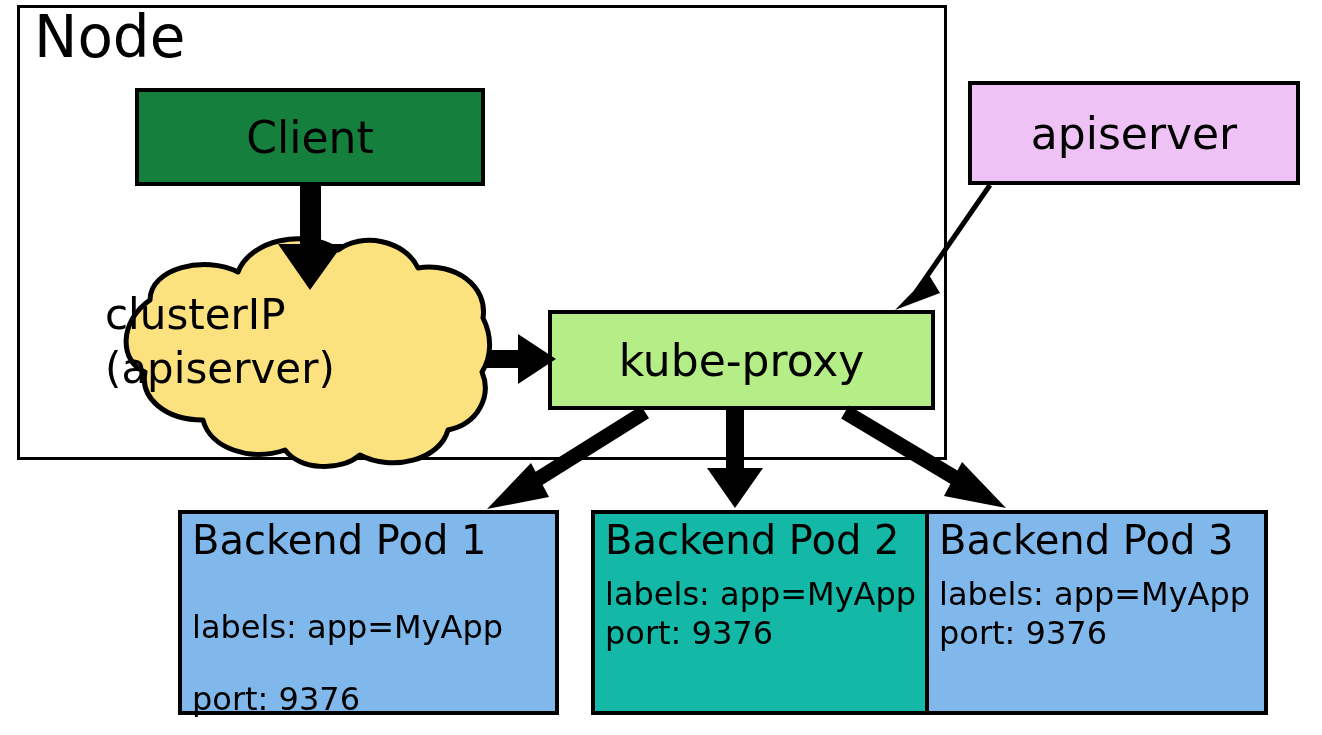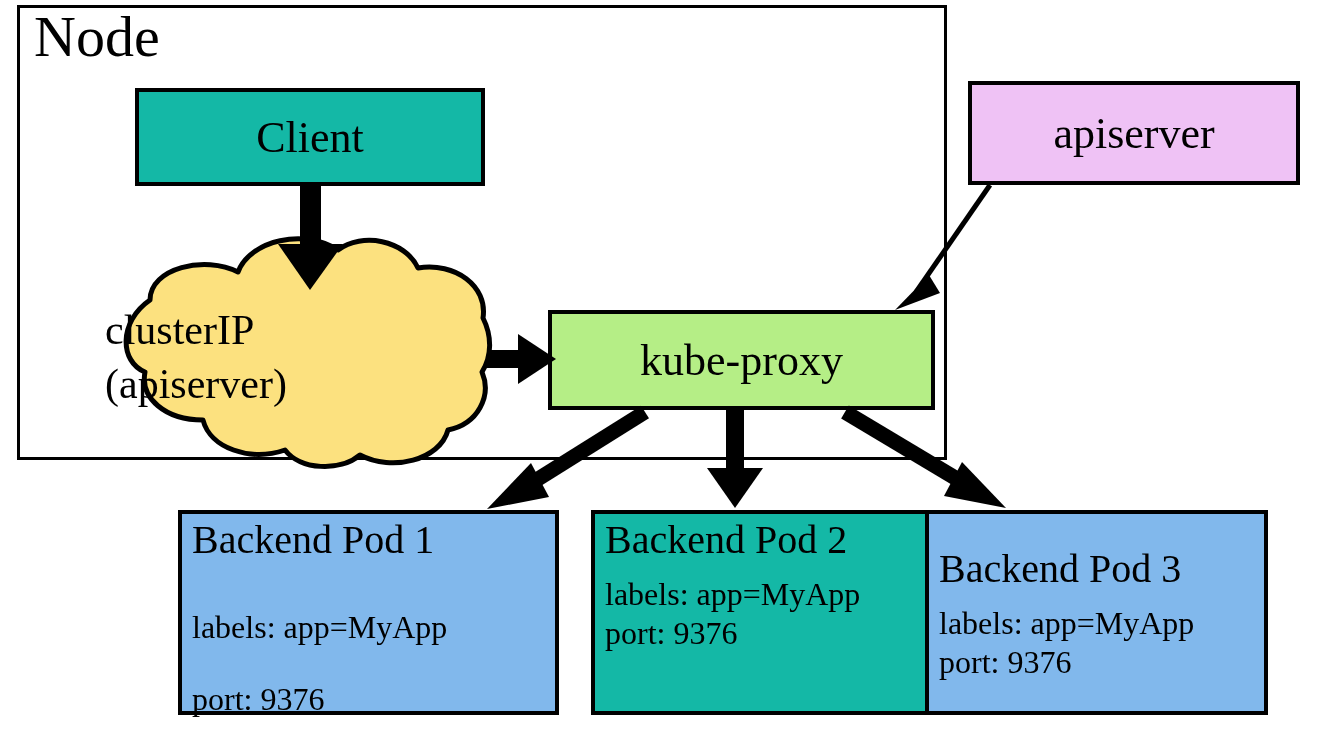--- a/index.html
+++ b/index.html
@@ -9,21 +9,20 @@
   }
   body {
     font-family: "DejaVu Sans", sans-serif;
   }
   #stage {
     position: relative;
     width: 1322px;
     height: 735px;
     background: #ffffff;
     overflow: hidden;
-    font-family: Liberation Serif, serif;
   }
 
   
   .node-box {
     position: absolute;
     left: 17px;
     top: 5px;
     width: 930px;
     height: 455px;
     border: 3px solid #000000;
@@ -109,21 +108,21 @@
     width: 1322px;
     height: 735px;
     pointer-events: none;
   }
   .cloud-layer { z-index: 2; }
   .arrow-layer { z-index: 6; }
 
   .cloud-text {
     position: absolute;
     left: 105px;
-    top: 304px;
+    top: 288px;
     width: 300px;
     z-index: 3;
     font-size: 42px;
     line-height: 1.28;
     color: #000000;
     text-align: left;
     white-space: nowrap;
   }
   .z-top { z-index: 5; }
 </style>
@@ -150,21 +149,21 @@
       C 165 420, 140 398, 145 372
       C 120 362, 118 322, 150 300
       Z" fill="#FCE17F" stroke="#000000" stroke-width="5" stroke-linejoin="round"></path>
   </svg>
 
   <div class="cloud-text">
     <div>clusterIP</div>
     <div>(apiserver)</div>
   </div>
 
-  <div class="gbox client-box z-top" style="background:#14b8a6;">
+  <div class="gbox client-box z-top" style="background:#15803d;">
     <span>Client</span>
   </div>
 
   <div class="gbox kubeproxy-box z-top" style="background:#B5EE86;">
     <span>kube-proxy</span>
   </div>
 
   <div class="gbox apiserver-box z-top" style="background:#EFC2F5;">
     <span>apiserver</span>
   </div>
@@ -207,19 +206,19 @@
     <div class="pod-meta">labels: app=MyApp</div>
     <div class="pod-meta" style="margin-top:0;">port: 9376</div>
   </div>
 
   <div class="pod-box pod-2" style="background:#14b8a6;margin-left:38px;">
     <div class="pod-title">Backend Pod 2</div>
     <div class="pod-meta">labels: app=MyApp</div>
     <div class="pod-meta" style="margin-top:0;">port: 9376</div>
   </div>
 
-  <div class="pod-box pod-3" style="background:#81B8EC;justify-content:center;">
+  <div class="pod-box pod-3" style="background:#81B8EC;">
     <div class="pod-title">Backend Pod 3</div>
     <div class="pod-meta">labels: app=MyApp</div>
     <div class="pod-meta" style="margin-top:0;">port: 9376</div>
   </div>
 
 </div>
 
 </body></html>

